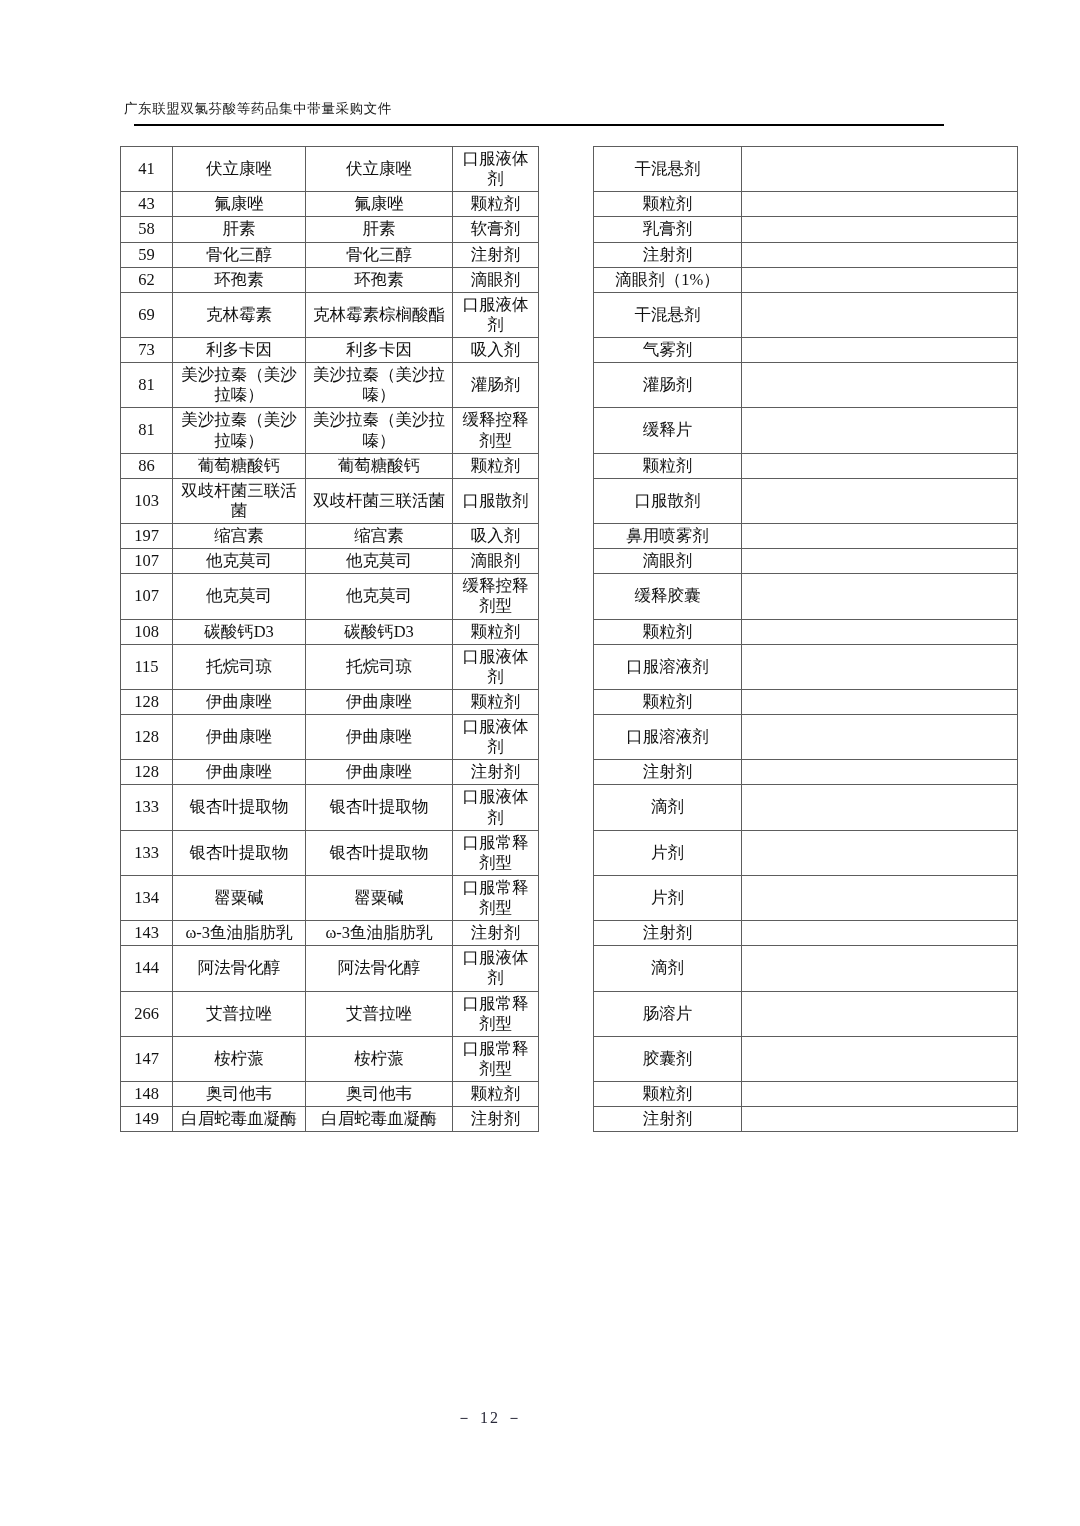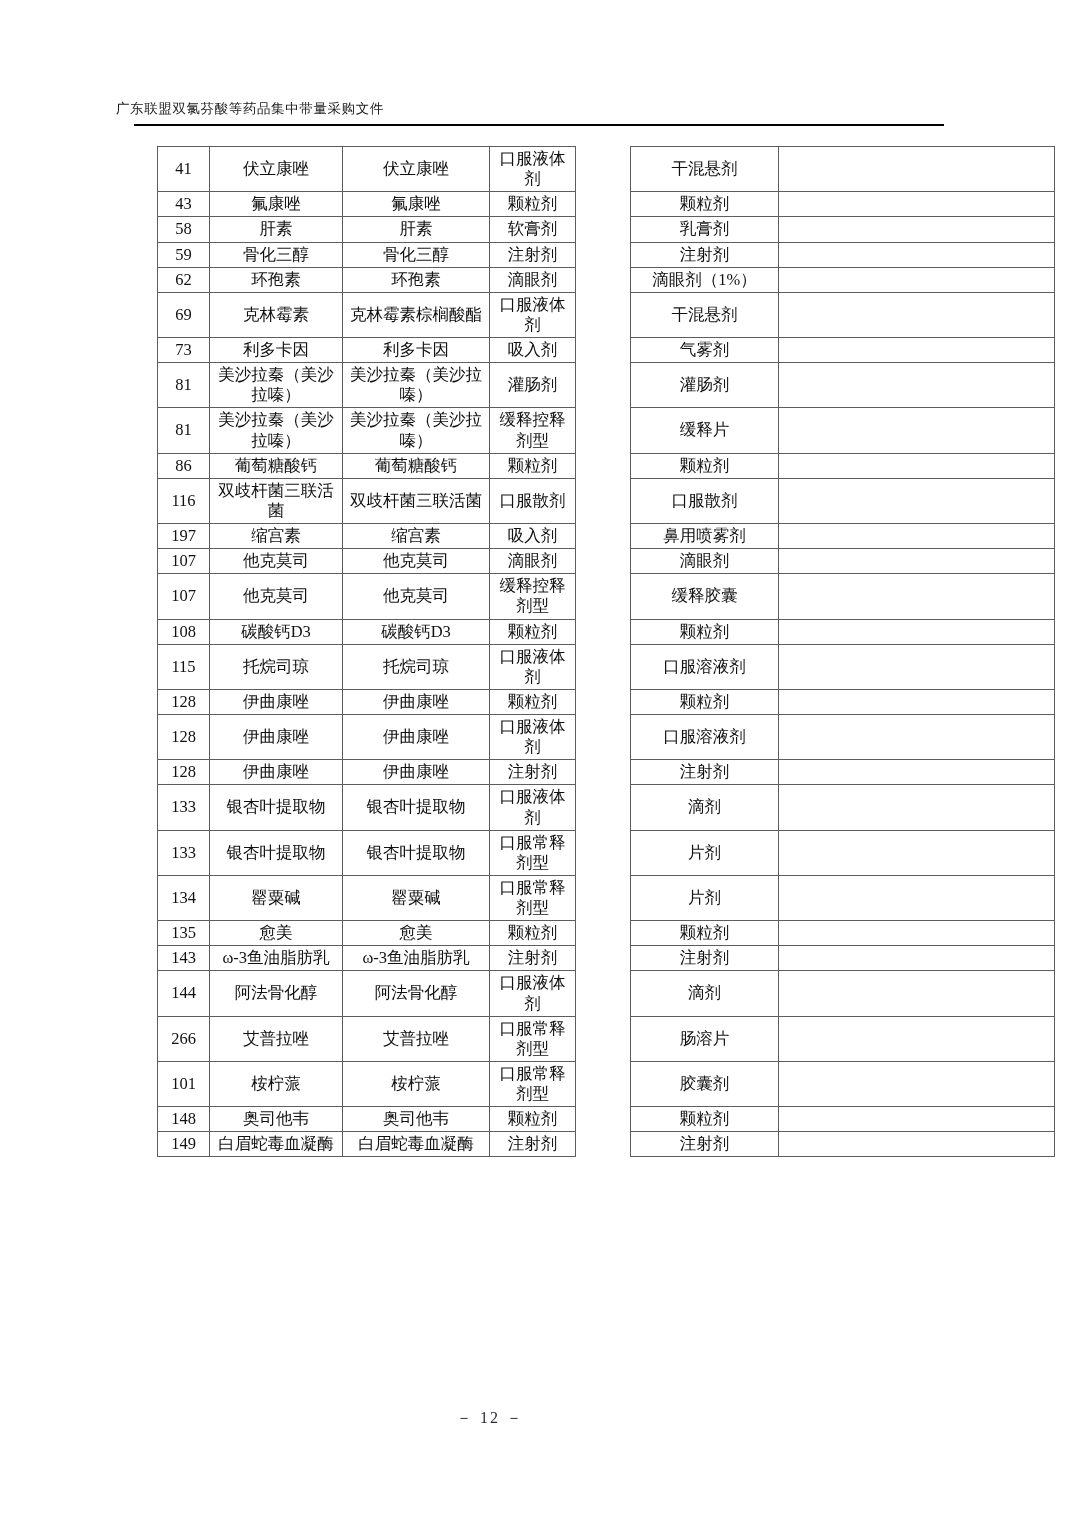--- a/index.html
+++ b/index.html
@@ -25,21 +25,21 @@
 
   
   .header-zone {
     position: absolute;
     left: 0;
     top: 0;
     width: 1080px;
   }
   .header-text {
     position: absolute;
-    left: 116px;
+    left: 124px;
     top: 100px;
     font-family: "Liberation Serif", "DejaVu Serif", serif;
     font-size: 13.5px;
     letter-spacing: 0.6px;
     color: #1b1b1b;
     white-space: nowrap;
   }
   .header-rule {
     position: absolute;
     left: 134px;
@@ -54,21 +54,20 @@
     position: absolute;
     left: 120px;
     top: 146px;
     width: 866px;
   }
   table.drug-table {
     border-collapse: collapse;
     table-layout: fixed;
     width: 866px;
     font-family: "Liberation Serif", "DejaVu Serif", serif;
-    margin-left: 37px;
   }
   table.drug-table td {
     border: 1.1px solid #5d5d5d;
     padding: 2px 2px;
     text-align: center;
     vertical-align: middle;
     font-size: 16.5px;
     line-height: 1.22;
     color: #111111;
     word-break: break-all;
@@ -198,21 +197,21 @@
           <tr>
             <td class="c-id">86</td>
             <td class="c-name">葡萄糖酸钙</td>
             <td class="c-gen">葡萄糖酸钙</td>
             <td class="c-form">颗粒剂</td>
             <td class="c-gap spacer"></td>
             <td class="c-form2">颗粒剂</td>
             <td class="c-blank"></td>
           </tr>
           <tr>
-            <td class="c-id">116</td>
+            <td class="c-id">103</td>
             <td class="c-name">双歧杆菌三联活菌</td>
             <td class="c-gen">双歧杆菌三联活菌</td>
             <td class="c-form">口服散剂</td>
             <td class="c-gap spacer"></td>
             <td class="c-form2">口服散剂</td>
             <td class="c-blank"></td>
           </tr>
           <tr>
             <td class="c-id">197</td>
             <td class="c-name">缩宫素</td>
@@ -306,29 +305,20 @@
           <tr>
             <td class="c-id">134</td>
             <td class="c-name">罂粟碱</td>
             <td class="c-gen">罂粟碱</td>
             <td class="c-form">口服常释剂型</td>
             <td class="c-gap spacer"></td>
             <td class="c-form2">片剂</td>
             <td class="c-blank"></td>
           </tr>
           <tr>
-            <td class="c-id">135</td>
-            <td class="c-name">愈美</td>
-            <td class="c-gen">愈美</td>
-            <td class="c-form">颗粒剂</td>
-            <td class="c-gap spacer"></td>
-            <td class="c-form2">颗粒剂</td>
-            <td class="c-blank"></td>
-          </tr>
-          <tr>
             <td class="c-id">143</td>
             <td class="c-name">ω-3鱼油脂肪乳</td>
             <td class="c-gen">ω-3鱼油脂肪乳</td>
             <td class="c-form">注射剂</td>
             <td class="c-gap spacer"></td>
             <td class="c-form2">注射剂</td>
             <td class="c-blank"></td>
           </tr>
           <tr>
             <td class="c-id">144</td>
@@ -342,21 +332,21 @@
           <tr>
             <td class="c-id">266</td>
             <td class="c-name">艾普拉唑</td>
             <td class="c-gen">艾普拉唑</td>
             <td class="c-form">口服常释剂型</td>
             <td class="c-gap spacer"></td>
             <td class="c-form2">肠溶片</td>
             <td class="c-blank"></td>
           </tr>
           <tr>
-            <td class="c-id">101</td>
+            <td class="c-id">147</td>
             <td class="c-name">桉柠蒎</td>
             <td class="c-gen">桉柠蒎</td>
             <td class="c-form">口服常释剂型</td>
             <td class="c-gap spacer"></td>
             <td class="c-form2">胶囊剂</td>
             <td class="c-blank"></td>
           </tr>
           <tr>
             <td class="c-id">148</td>
             <td class="c-name">奥司他韦</td>

